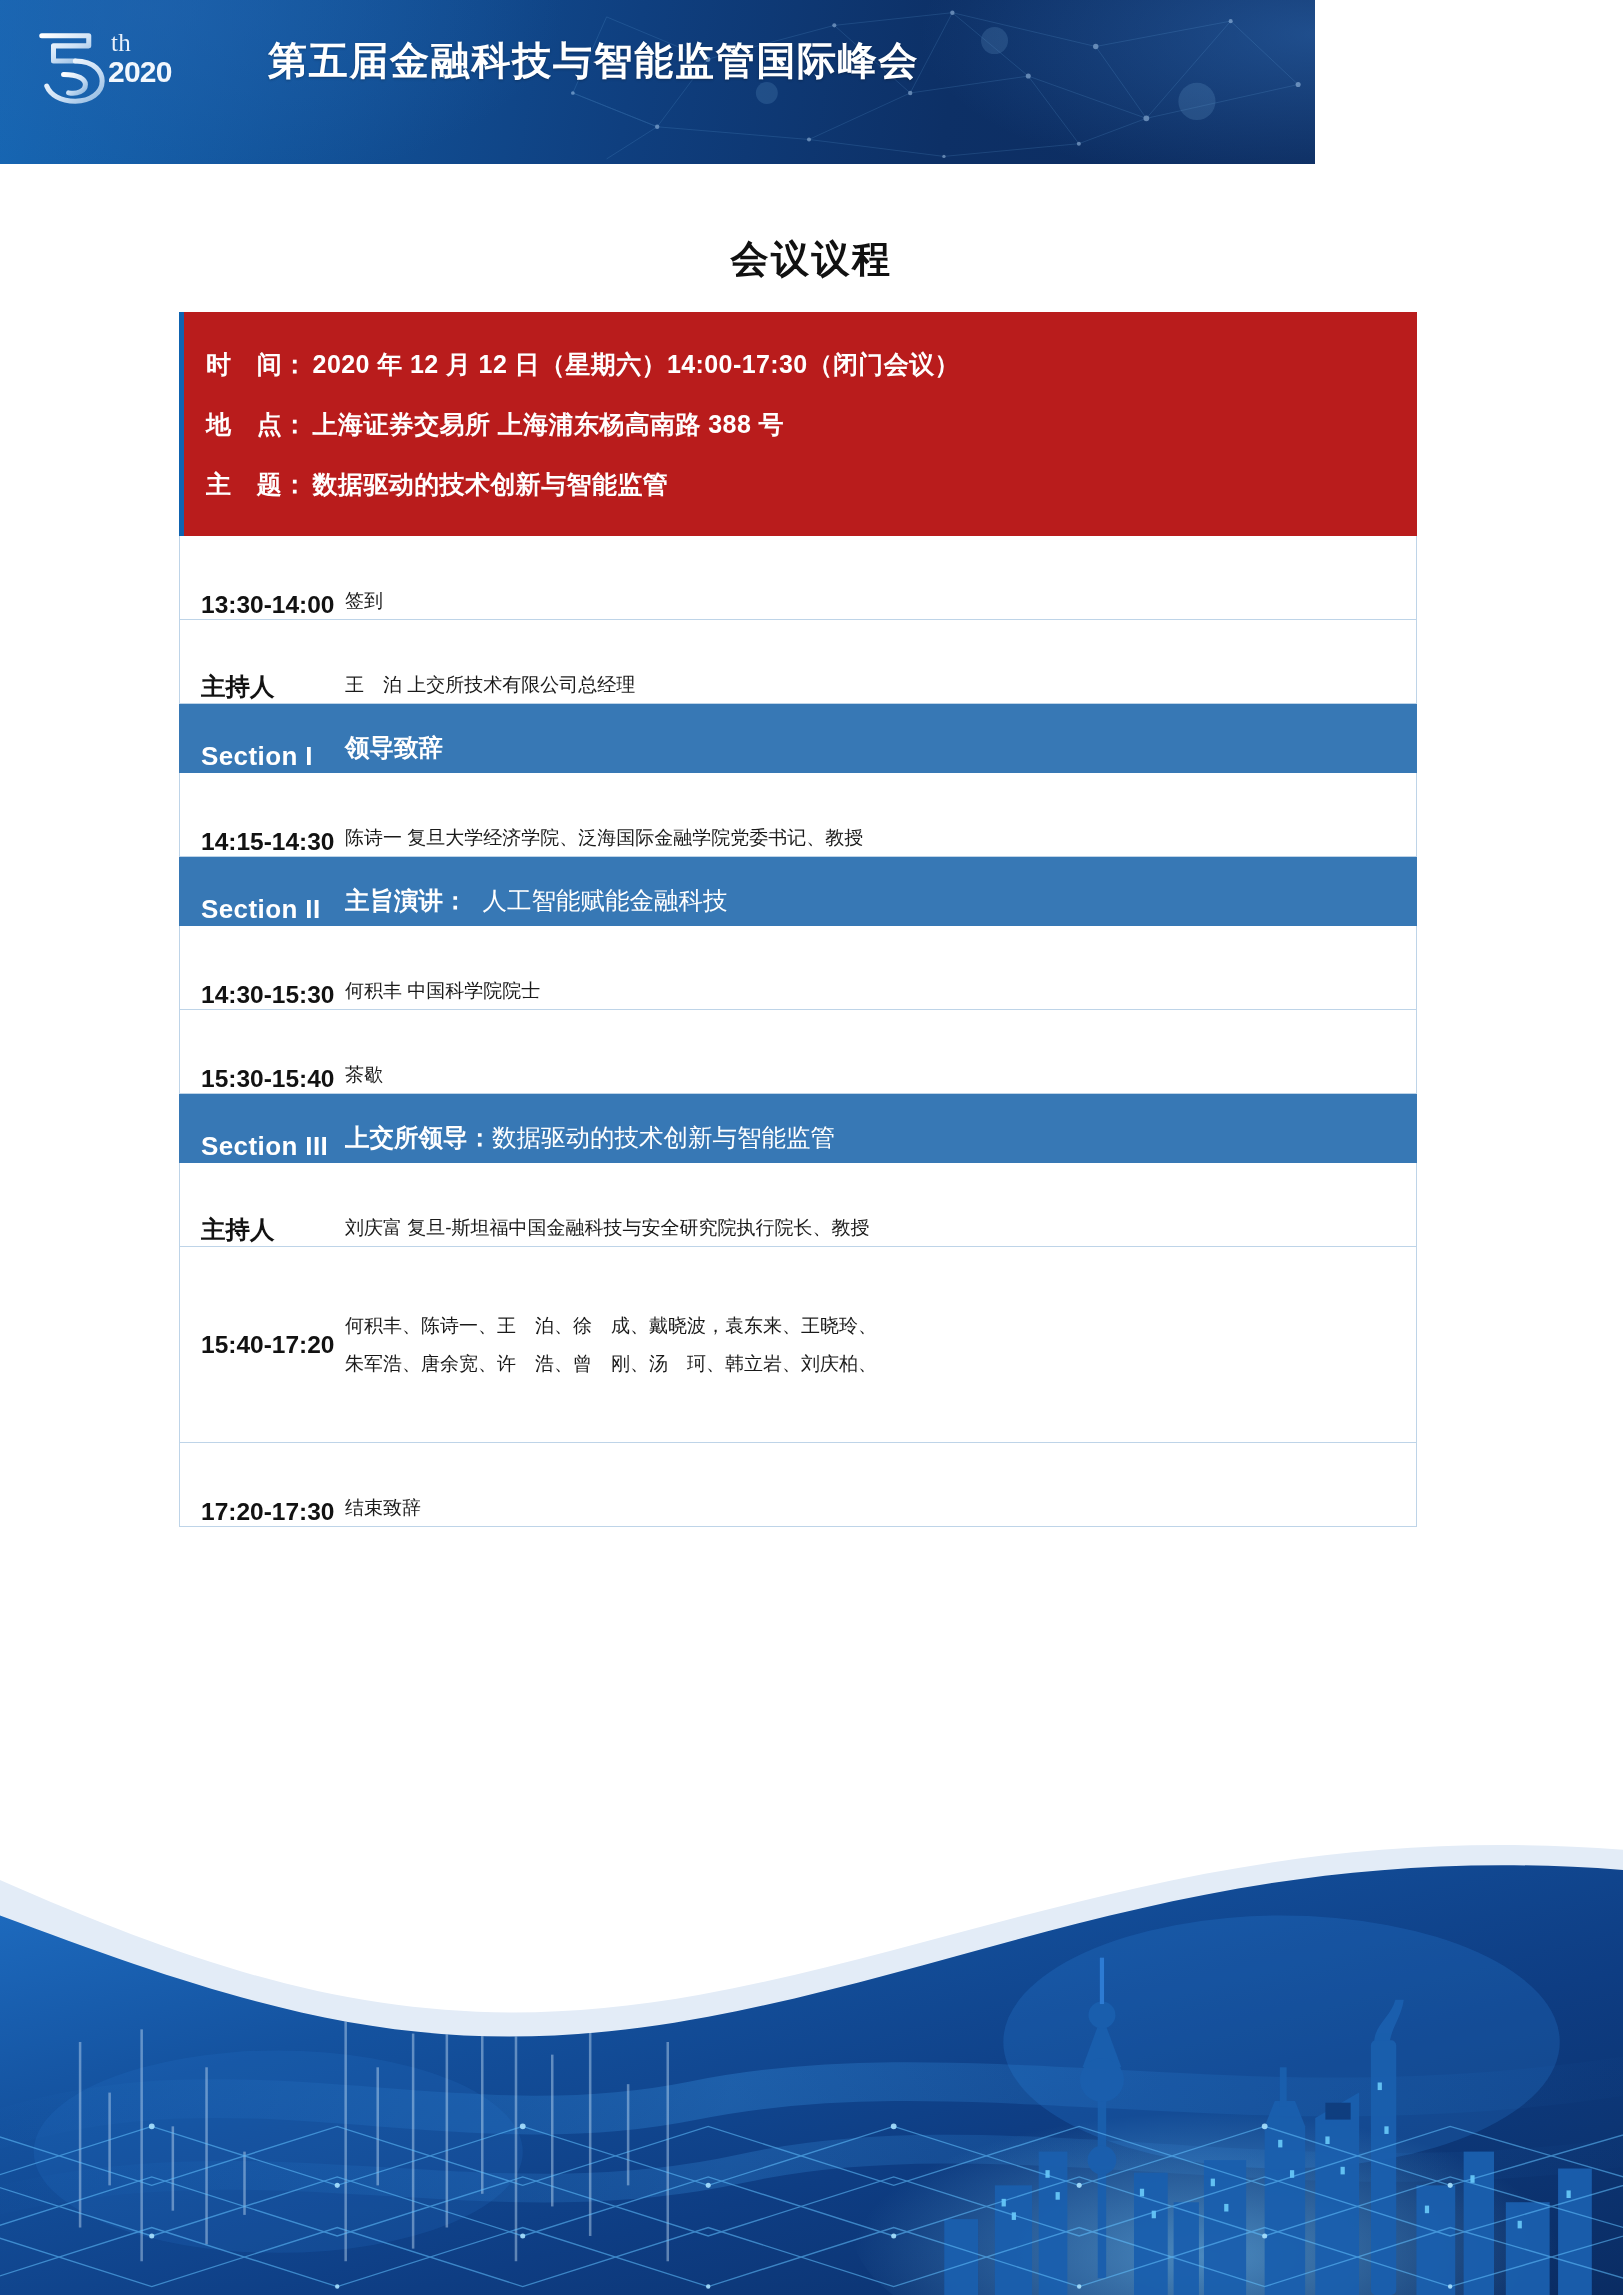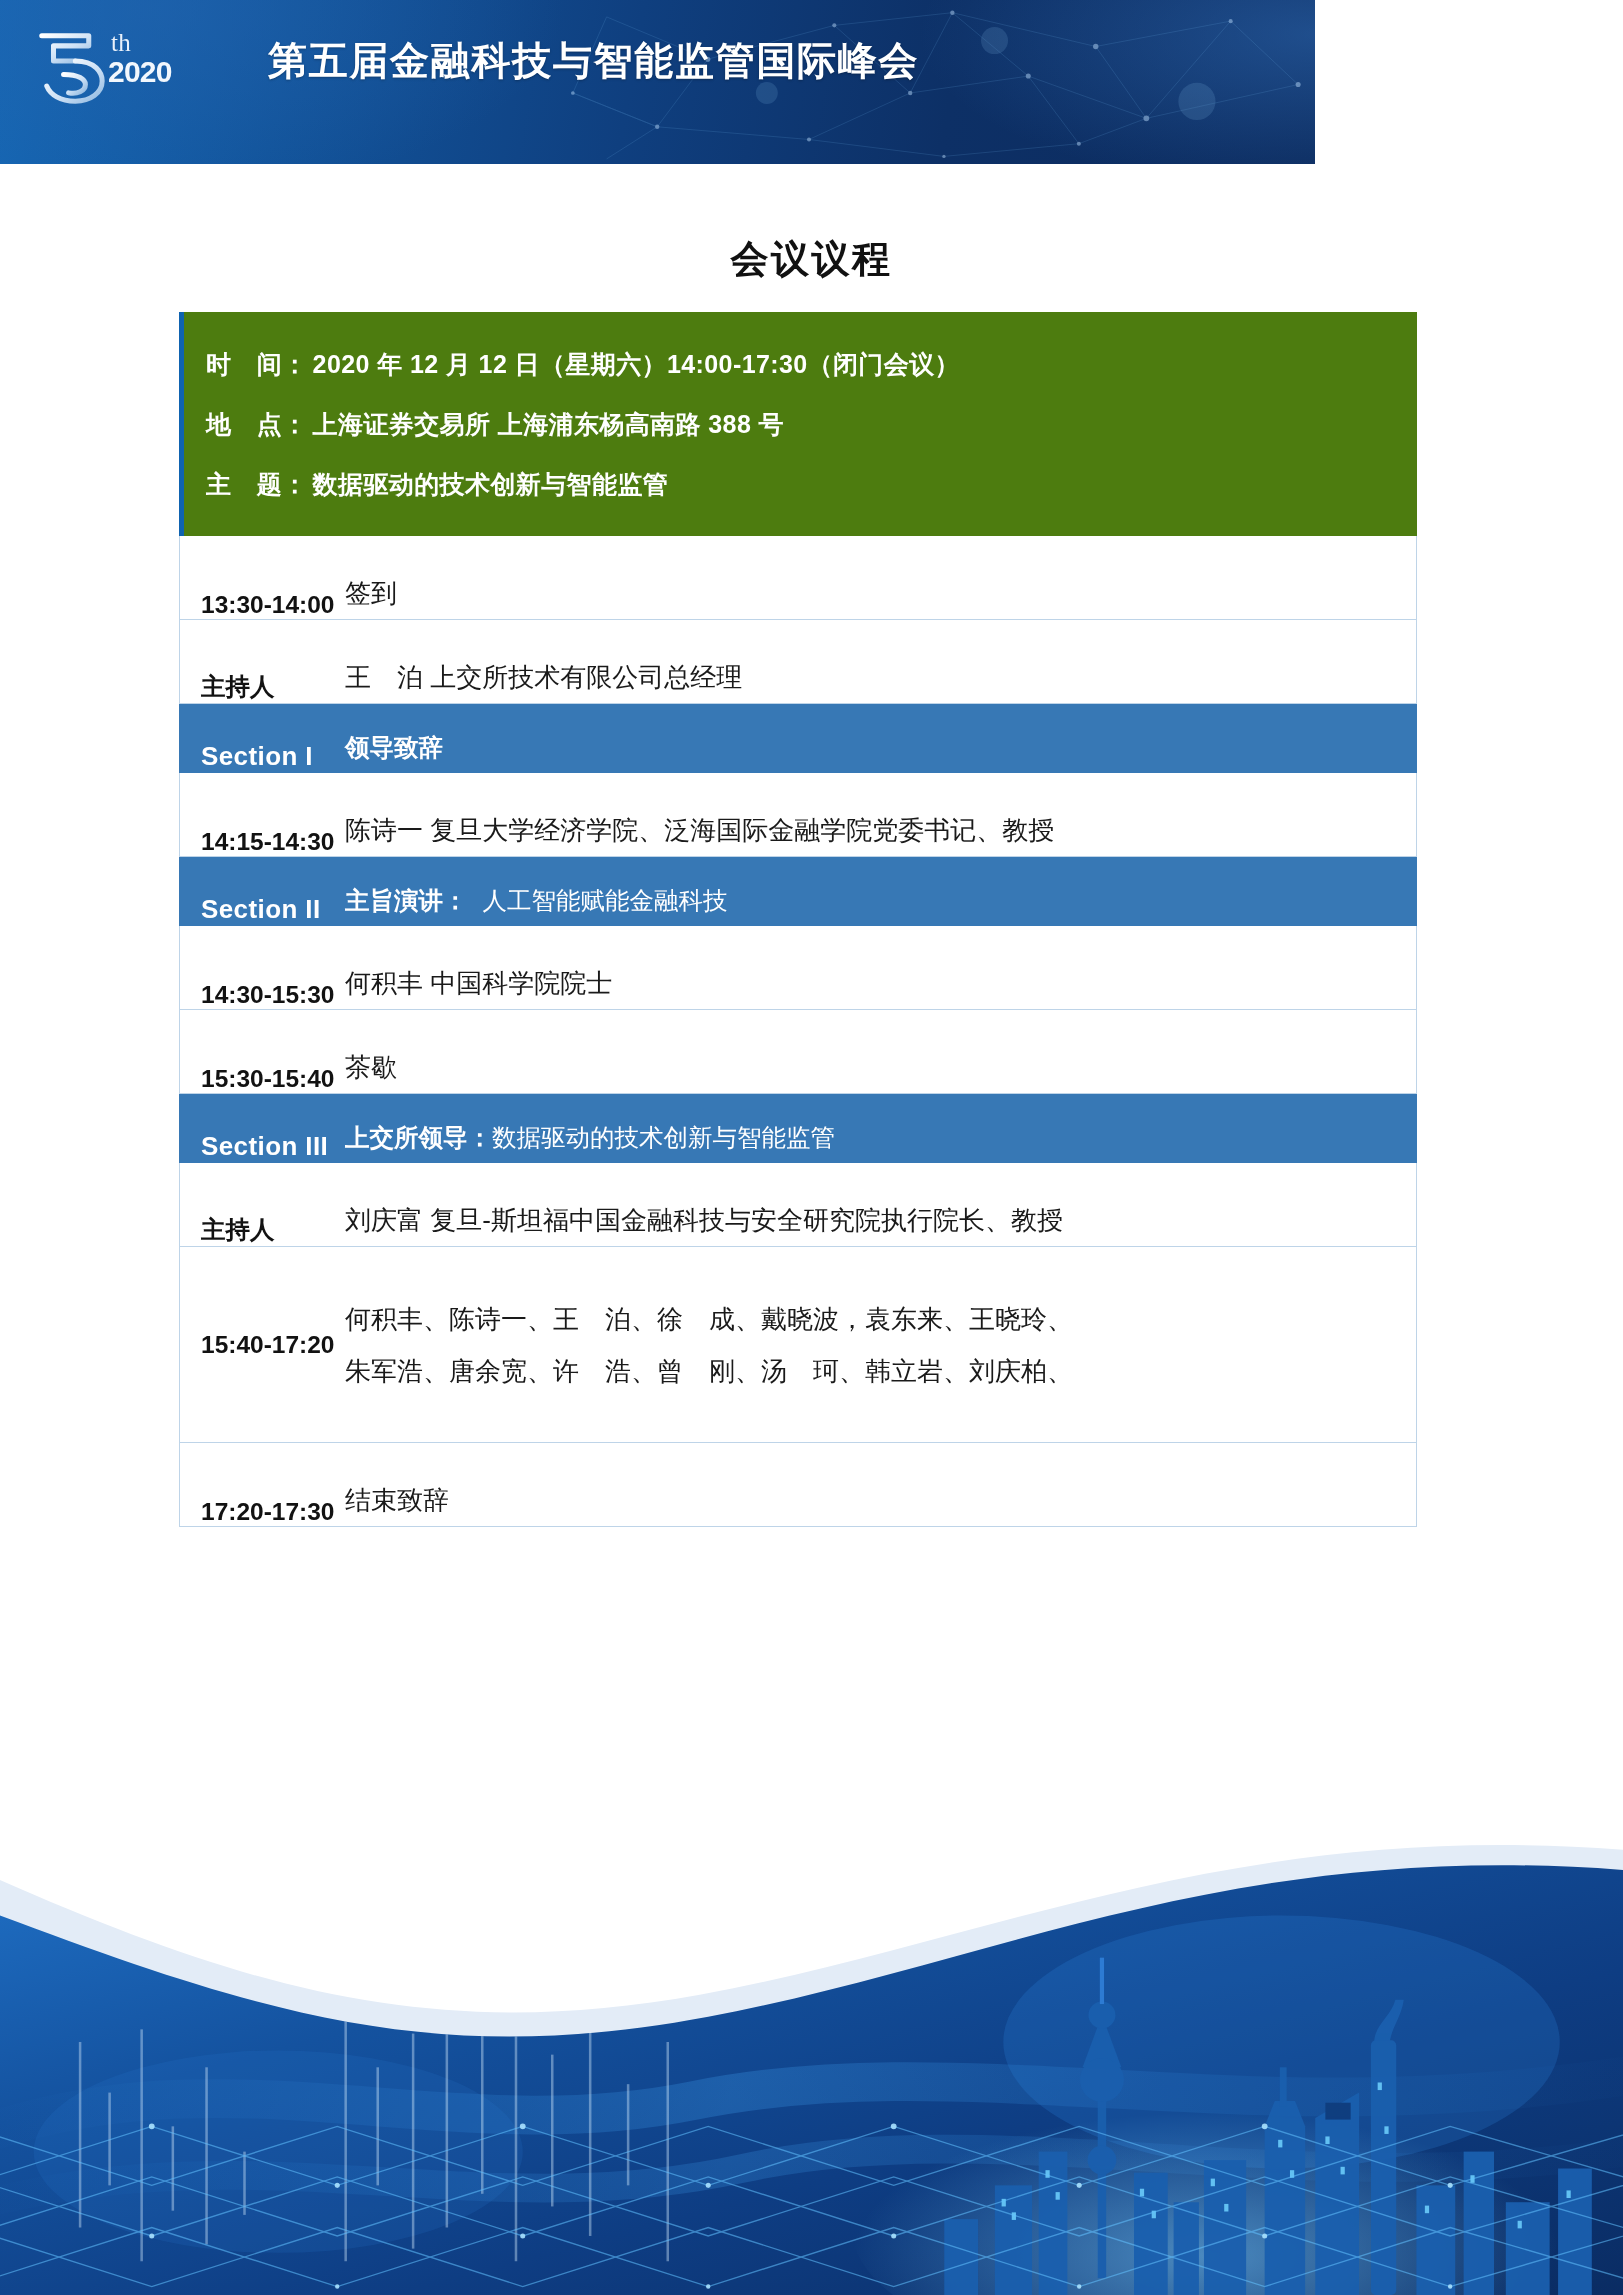--- a/index.html
+++ b/index.html
@@ -138,21 +138,21 @@
     letter-spacing: 2.5px;
   }
 
   
   .agenda {
     position: absolute;
     left: 179px; top: 312px;
     width: 1238px;
   }
   .info-box {
-    background: #4d7c0f;
+    background: #b91c1c;
     border-left: 5.9px solid #0f63b0;
     padding: 22px 0 22px 0;
   }
   .info-row {
     display: flex;
     align-items: baseline;
     color: #ffffff;
     font-size: 25px;
     font-weight: 700;
     padding: 13.5px 0 13.5px 22px;
@@ -177,21 +177,21 @@
     padding-left: 21px;
     box-sizing: border-box;
     font-size: 24.5px;
     font-weight: 700;
     color: #121212;
     letter-spacing: 0px;
   }
   .row .c-desc {
     flex: 1 1 auto;
     padding-right: 13.5px;
-    font-size: 26px;
+    font-size: 19px;
     color: #1a1a1a;
     line-height: 1.95;
   }
   .row.multiline { min-height: 196px; align-items: center; padding: 8.4px 0; }
   .row.multiline .c-desc { line-height: 2.0; }
 
   .row.section {
     background: #3778b5;
     border-left: 0.8px solid #3778b5;
     border-right: 0.8px solid #3778b5;

